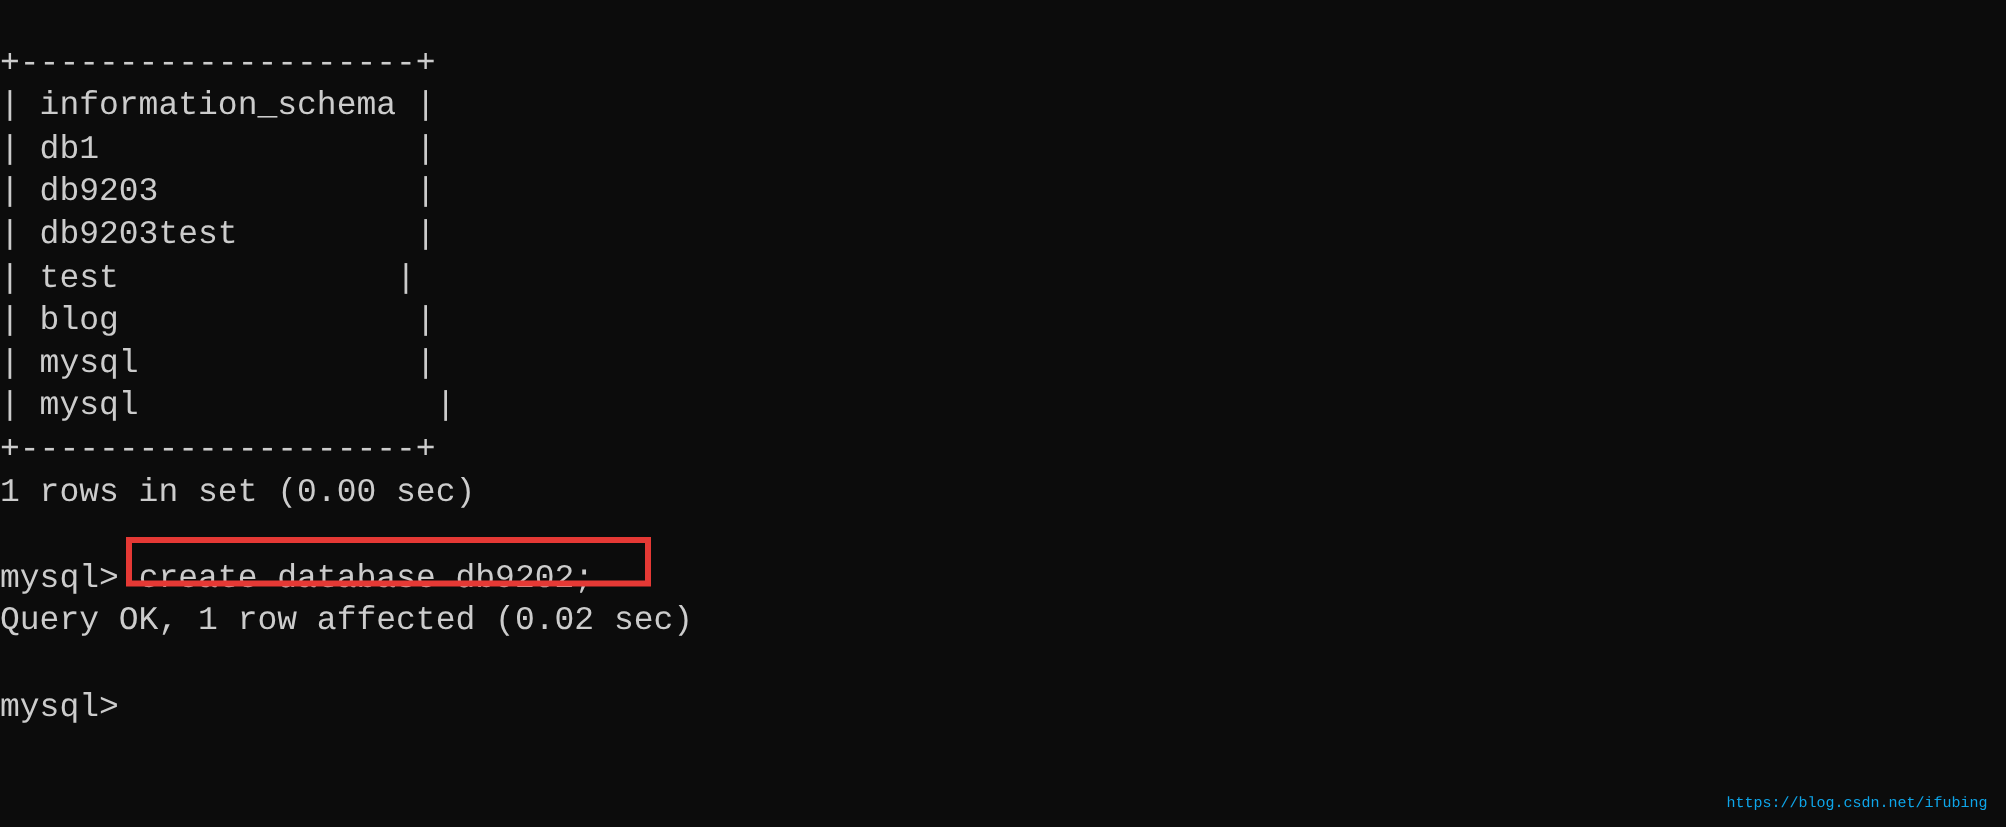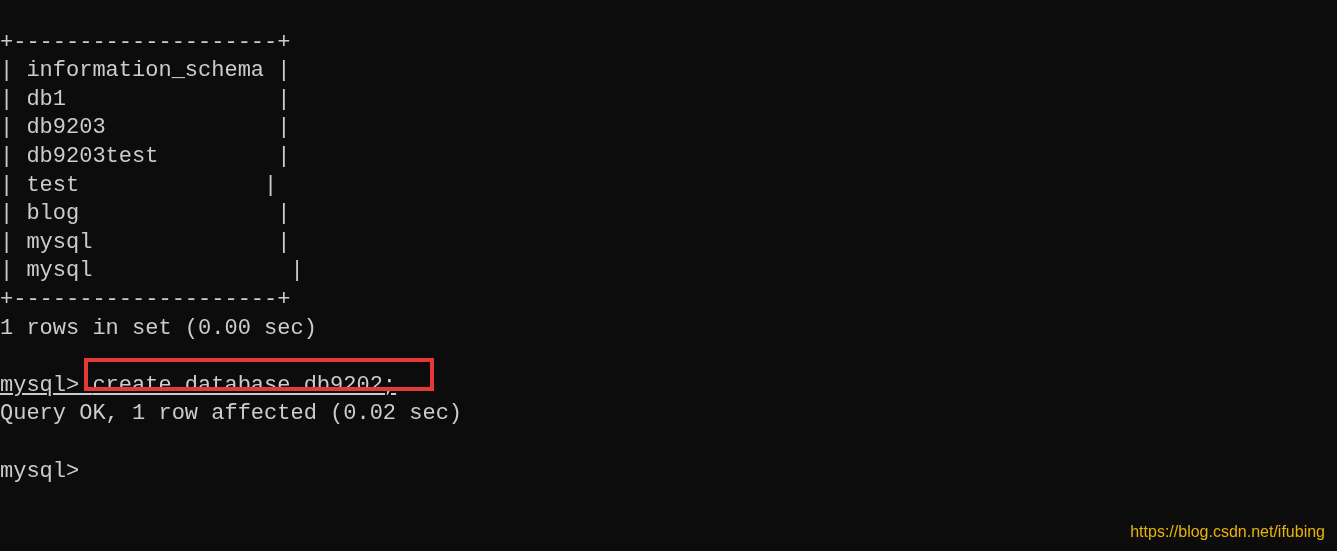--- a/index.html
+++ b/index.html
@@ -23,34 +23,33 @@
       white-space: pre;
     }
     .table-border {
       color: #cccccc;
     }
     .table-row {
       color: #cccccc;
     }
     .prompt-line {
       position: relative;
-      text-decoration: underline;
     }
     .highlight-box {
       border: 4px solid #e53935;
       position: absolute;
       pointer-events: none;
     }
     .watermark {
       position: absolute;
       bottom: 8px;
       right: 12px;
-      color: #eab308;
-      font-size: 16px;
-      font-family: Liberation Sans, sans-serif;
+      color: #0ea5e9;
+      font-size: 10px;
+      font-family: Liberation Mono, monospace;
     }
   </style>
 </head>
 <body>
 
 <div class="terminal">
 <span class="table-border">+--------------------+</span>
 <span class="table-row">| information_schema |</span>
 <span class="table-row">| db1                |</span>
 <span class="table-row">| db9203             |</span>

